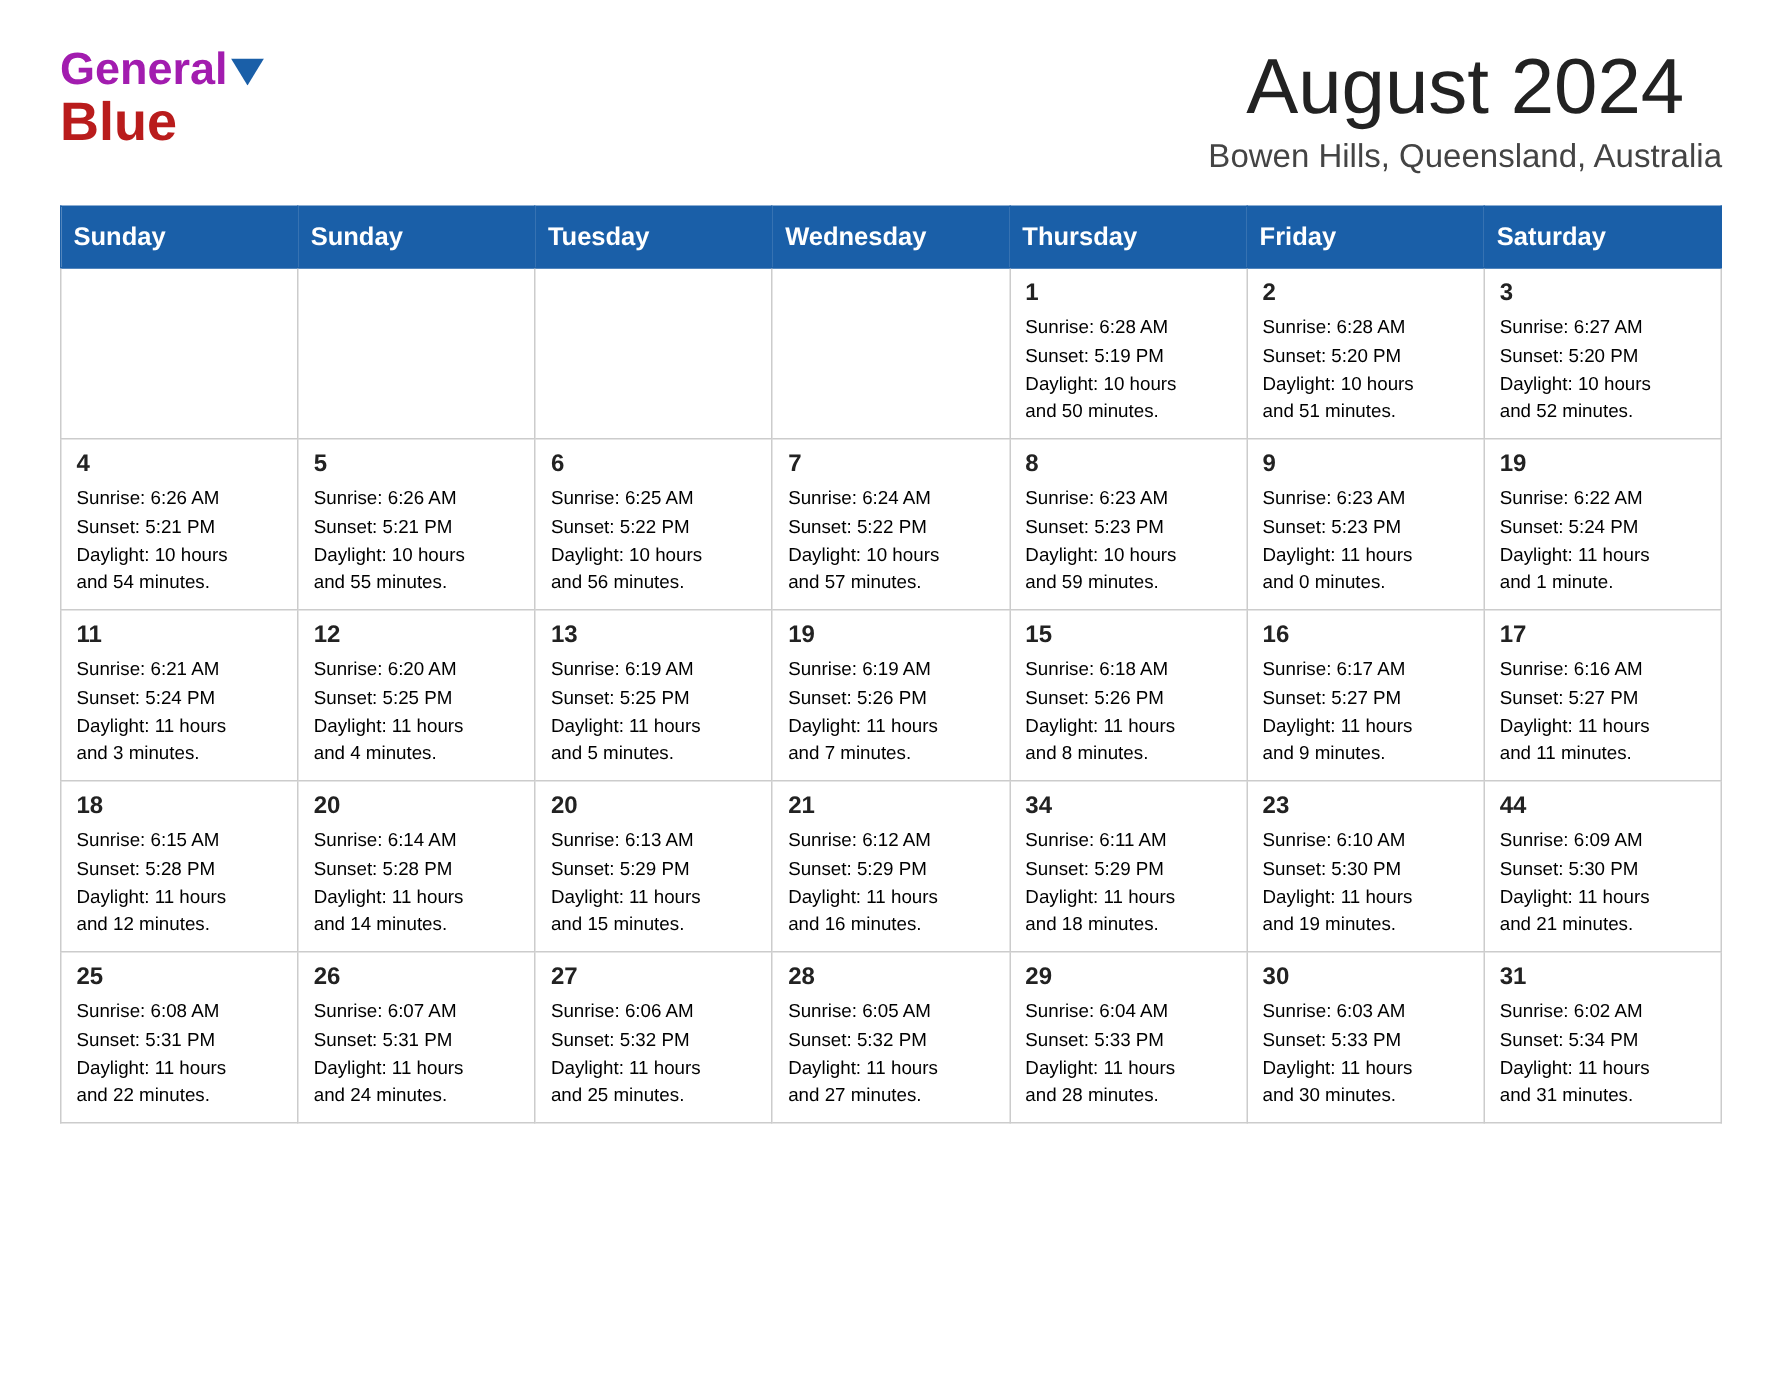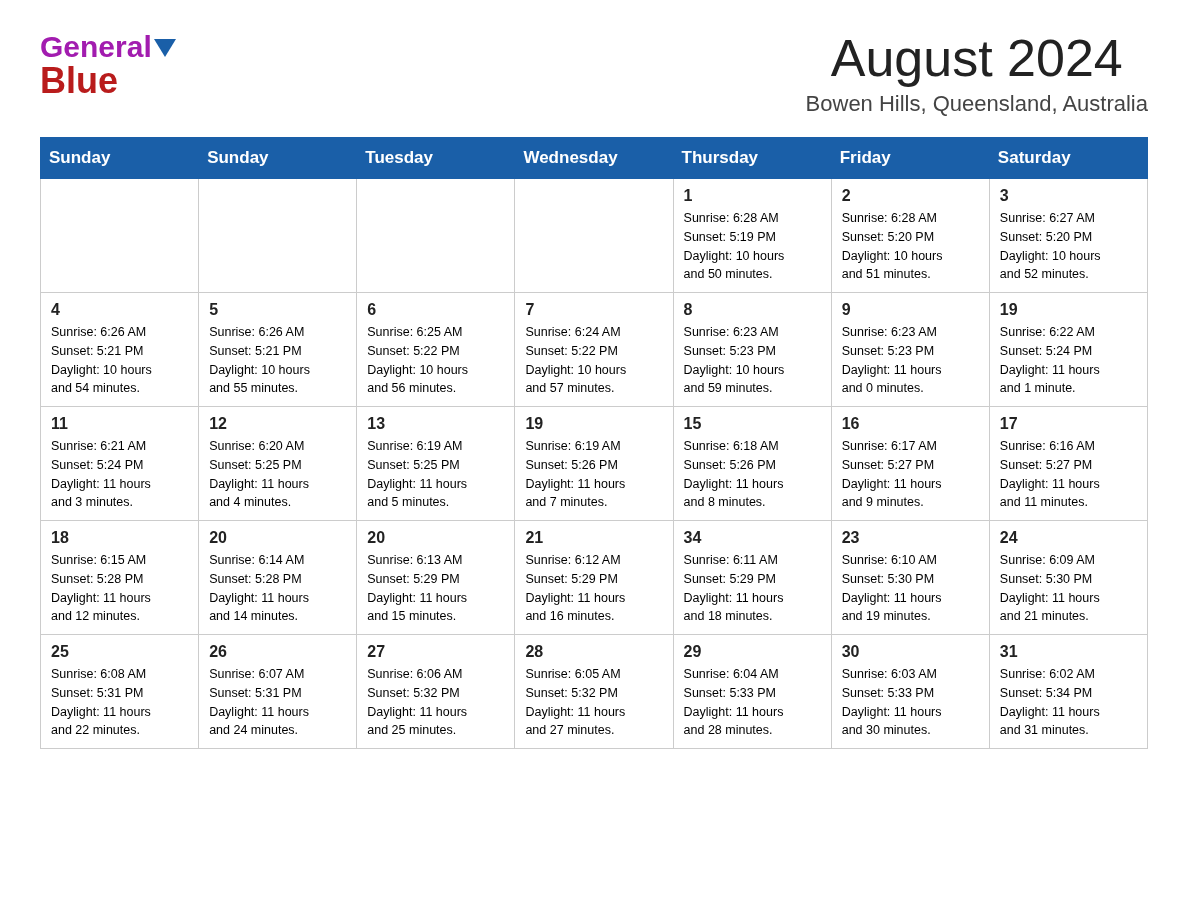--- a/index.html
+++ b/index.html
@@ -212,21 +212,21 @@
         </td>
         <td>
           <span class="day-number">34</span>
           <div class="day-info">Sunrise: 6:11 AM<br>Sunset: 5:29 PM<br>Daylight: 11 hours<br>and 18 minutes.</div>
         </td>
         <td>
           <span class="day-number">23</span>
           <div class="day-info">Sunrise: 6:10 AM<br>Sunset: 5:30 PM<br>Daylight: 11 hours<br>and 19 minutes.</div>
         </td>
         <td>
-          <span class="day-number">24</span>
+          <span class="day-number">44</span>
           <div class="day-info">Sunrise: 6:09 AM<br>Sunset: 5:30 PM<br>Daylight: 11 hours<br>and 21 minutes.</div>
         </td>
       </tr>
       <tr>
         <td>
           <span class="day-number">25</span>
           <div class="day-info">Sunrise: 6:08 AM<br>Sunset: 5:31 PM<br>Daylight: 11 hours<br>and 22 minutes.</div>
         </td>
         <td>
           <span class="day-number">26</span>

